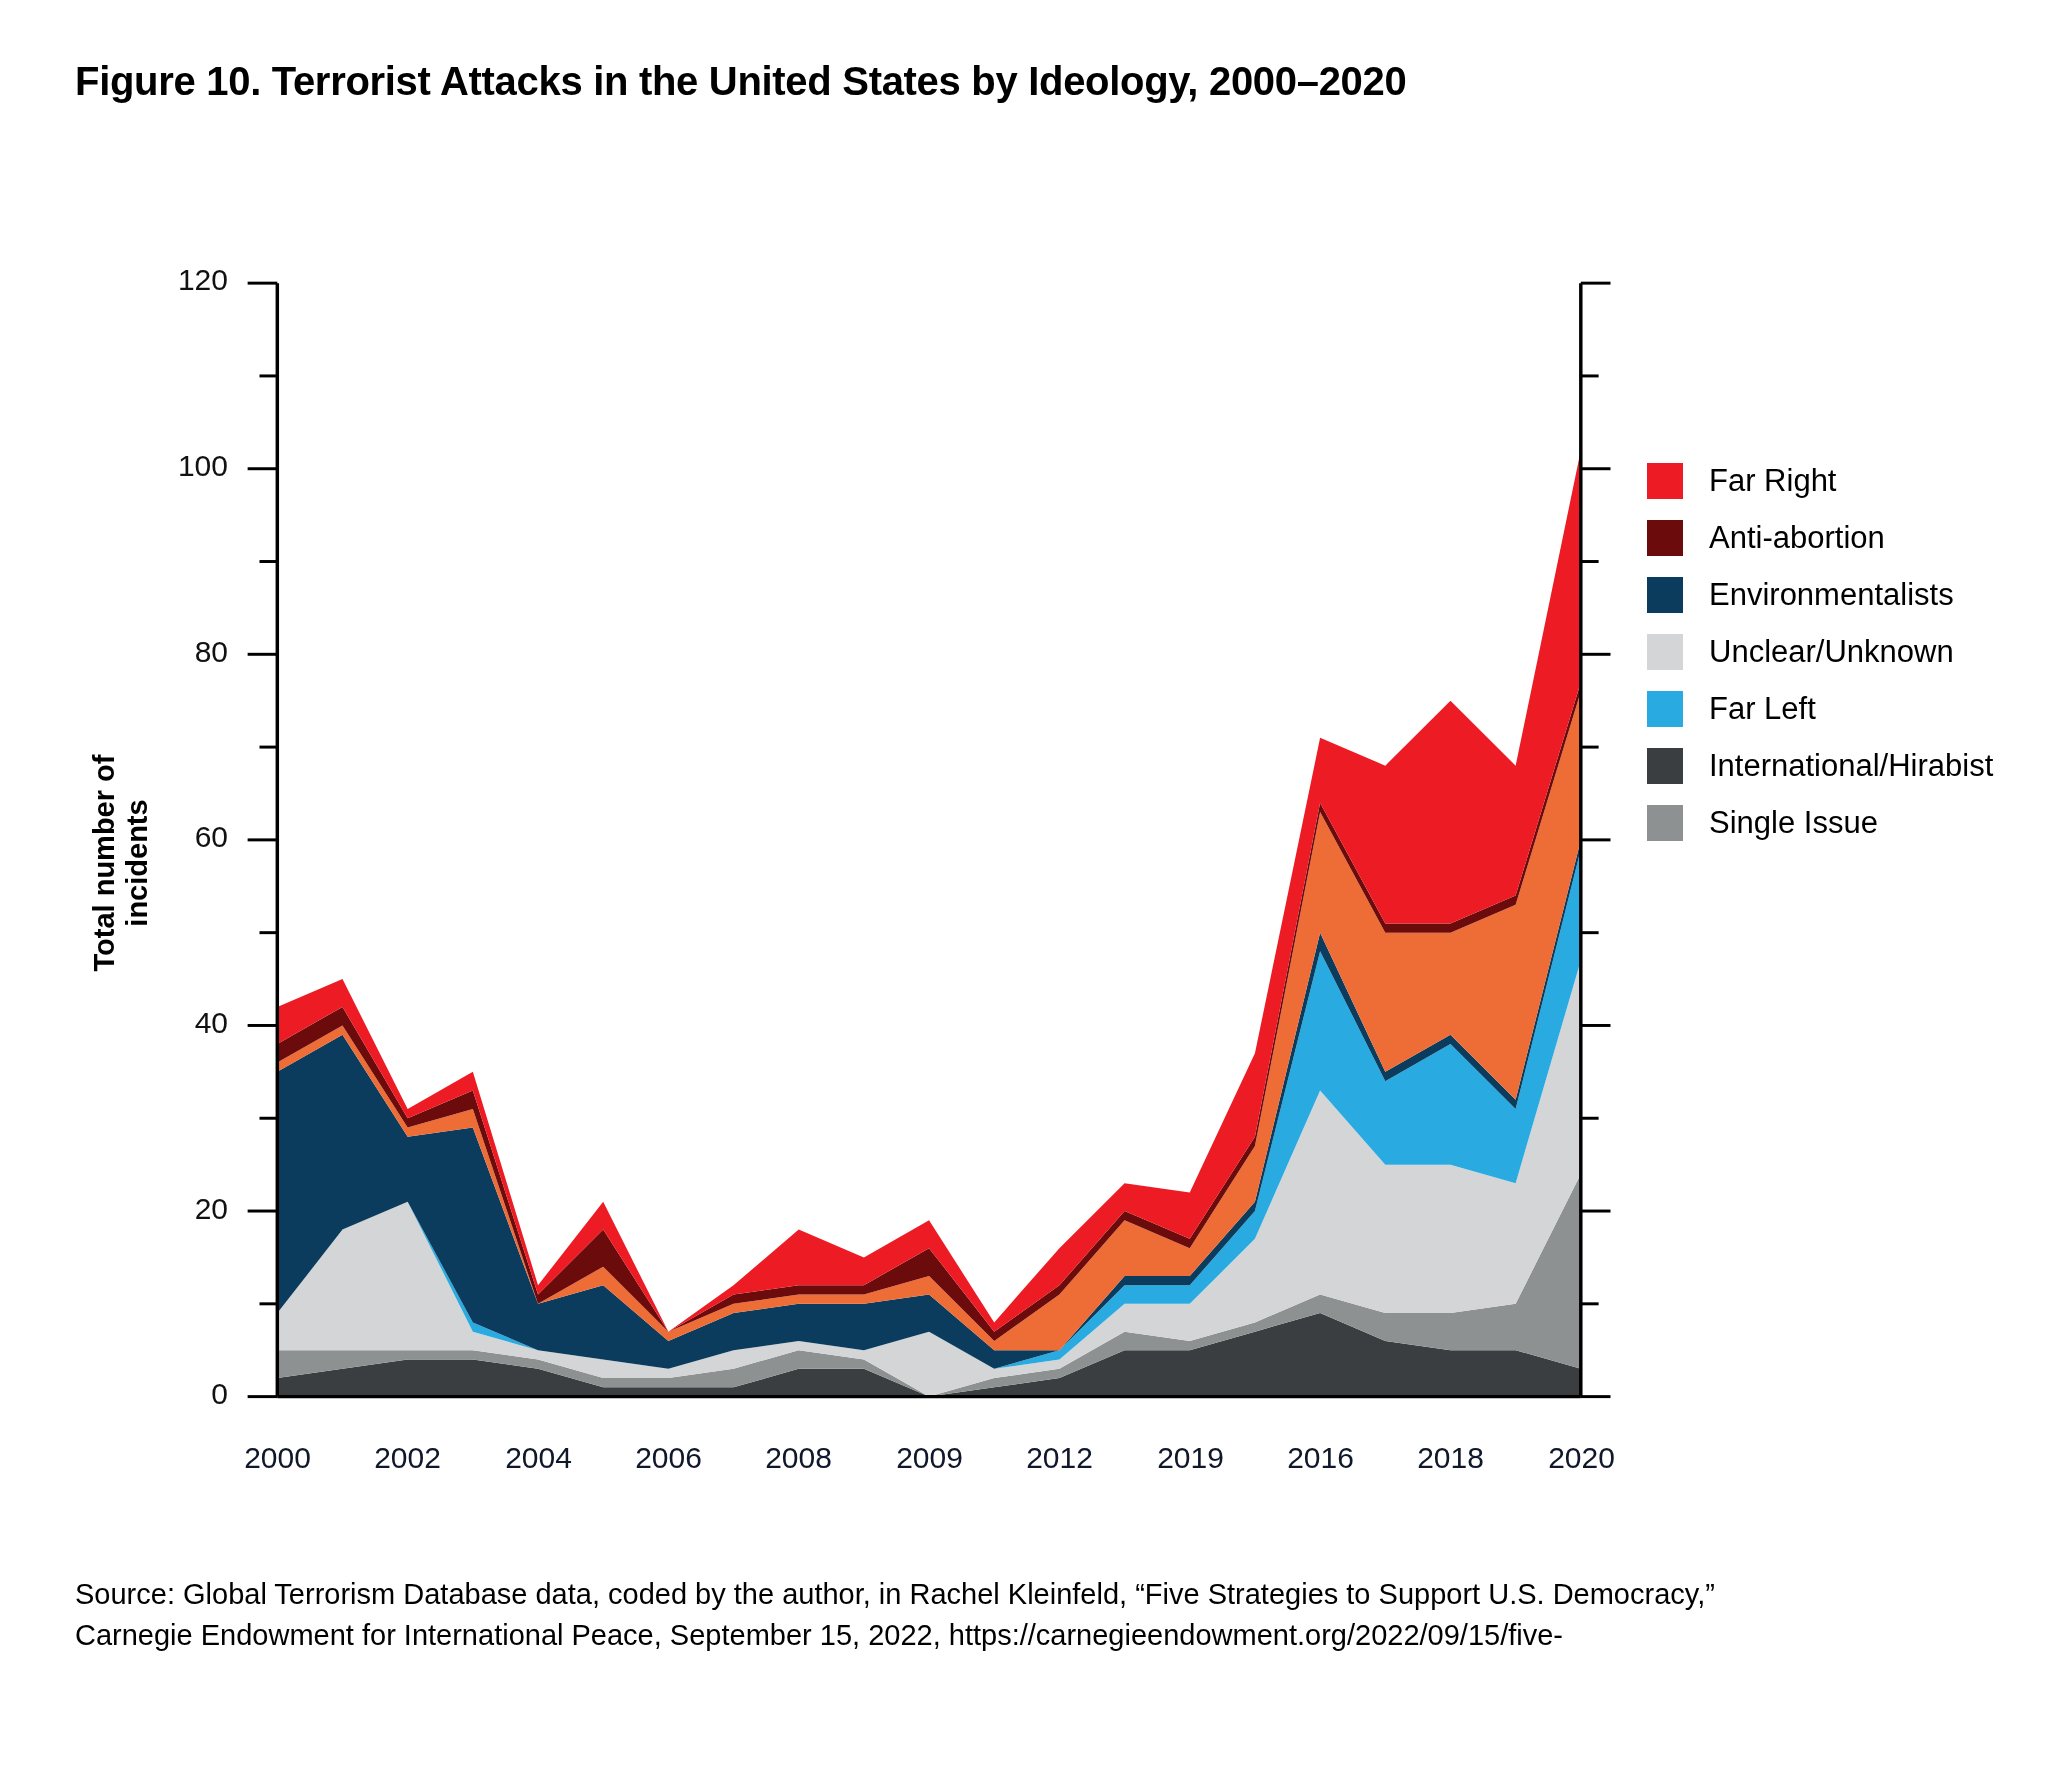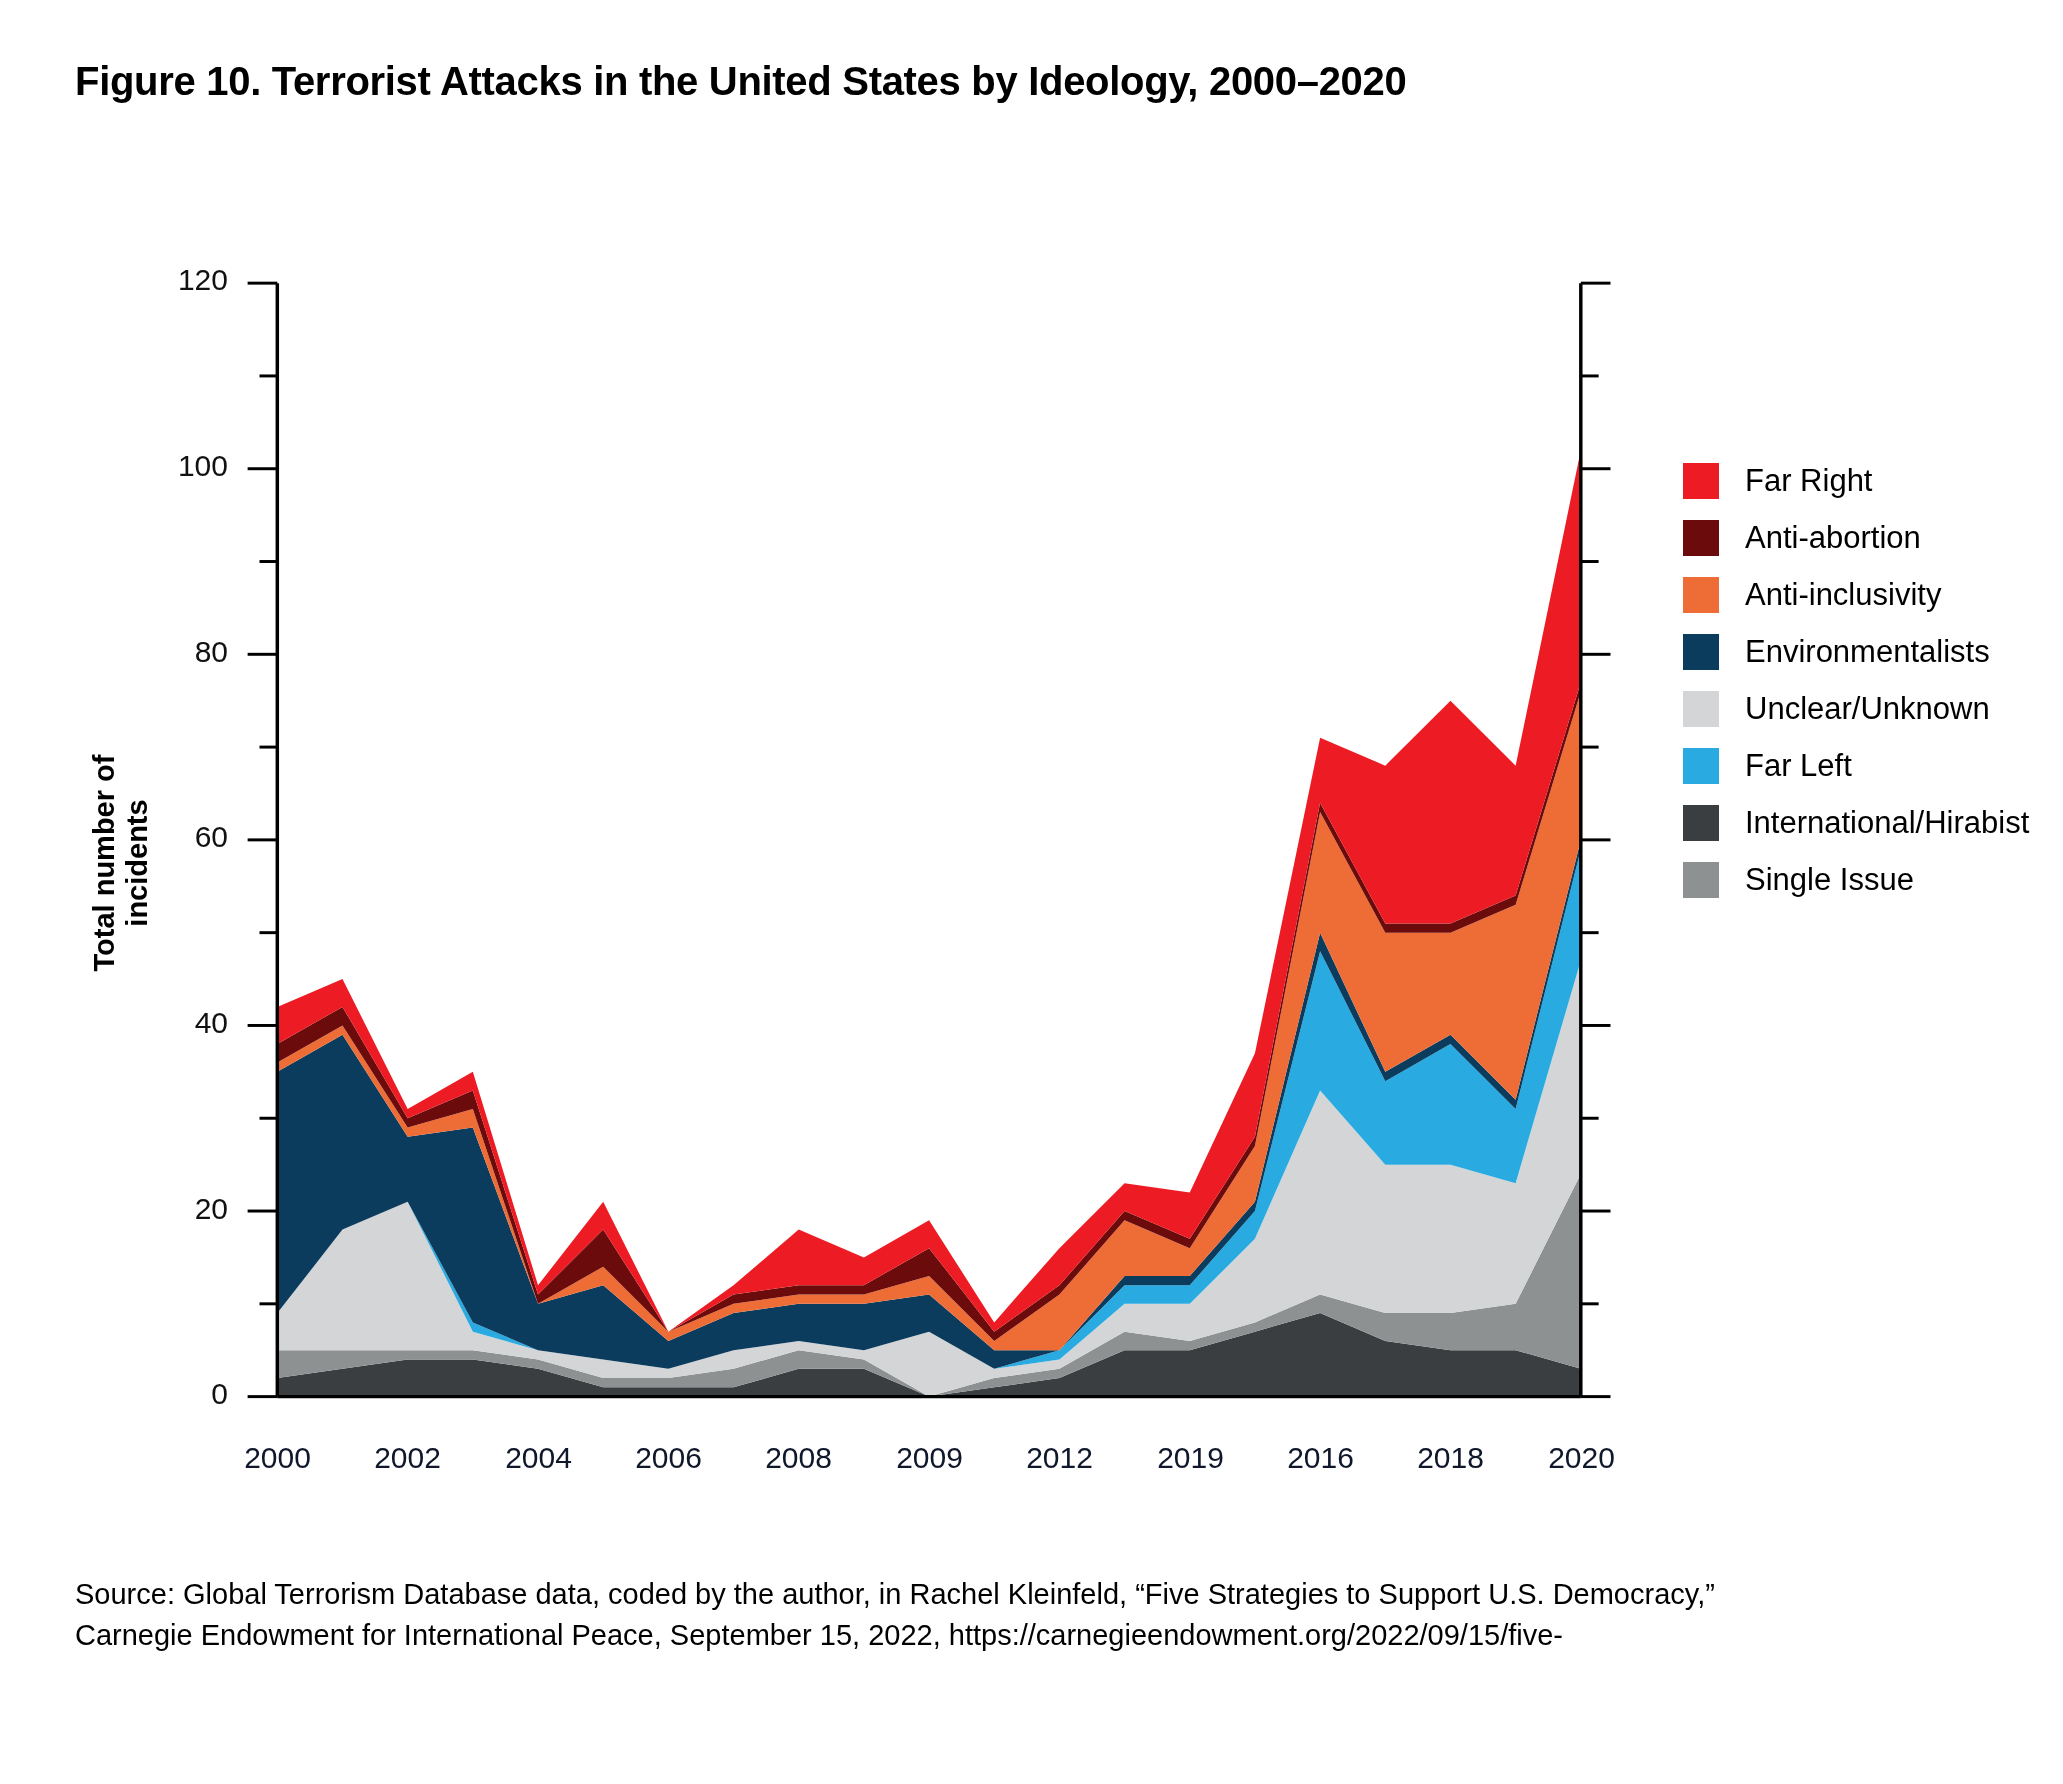--- a/index.html
+++ b/index.html
@@ -66,21 +66,20 @@
   }
   .legend {
     position: absolute;
     left: 1647px;
     top: 444px;
   }
   .legend-row {
     display: flex;
     align-items: center;
     height: 57px;
-    margin-left: 36px;
   }
   .legend-swatch {
     width: 36px;
     height: 36px;
     flex: 0 0 36px;
   }
   .legend-label {
     margin-left: 26px;
     font-size: 31px;
     color: #000000;
@@ -172,24 +171,20 @@
     <div class="legend" id="legend">
         <div class="legend-row">
           <span class="legend-swatch" style="background: rgb(237, 28, 36);"></span>
           <span class="legend-label">Far Right</span>
         </div>
         <div class="legend-row">
           <span class="legend-swatch" style="background: rgb(107, 11, 11);"></span>
           <span class="legend-label">Anti-abortion</span>
         </div>
         <div class="legend-row">
-          <span class="legend-swatch" style="background: rgb(238, 108, 53);"></span>
-          <span class="legend-label">Anti-inclusivity</span>
-        </div>
-        <div class="legend-row">
           <span class="legend-swatch" style="background: rgb(11, 60, 93);"></span>
           <span class="legend-label">Environmentalists</span>
         </div>
         <div class="legend-row">
           <span class="legend-swatch" style="background: rgb(211, 213, 214);"></span>
           <span class="legend-label">Unclear/Unknown</span>
         </div>
         <div class="legend-row">
           <span class="legend-swatch" style="background: rgb(41, 171, 226);"></span>
           <span class="legend-label">Far Left</span>

